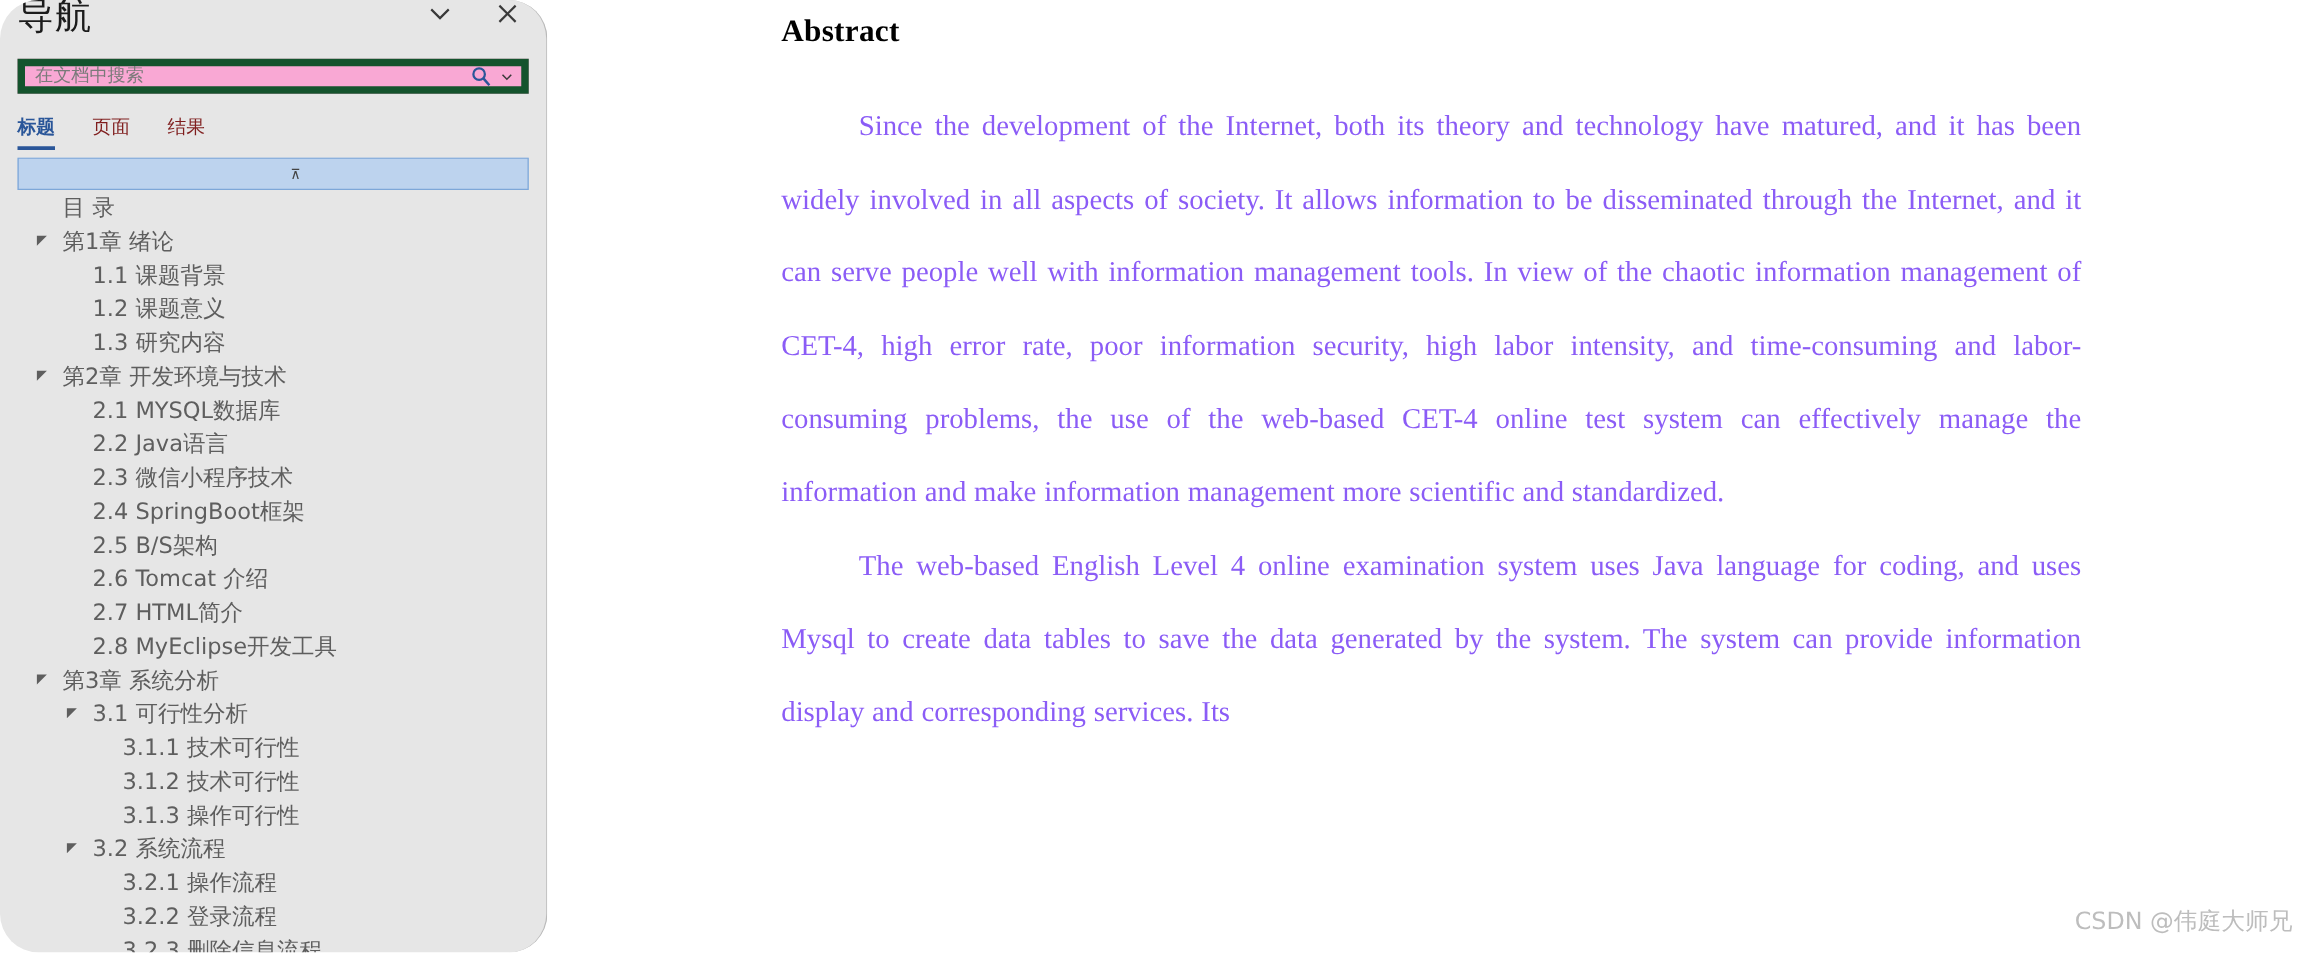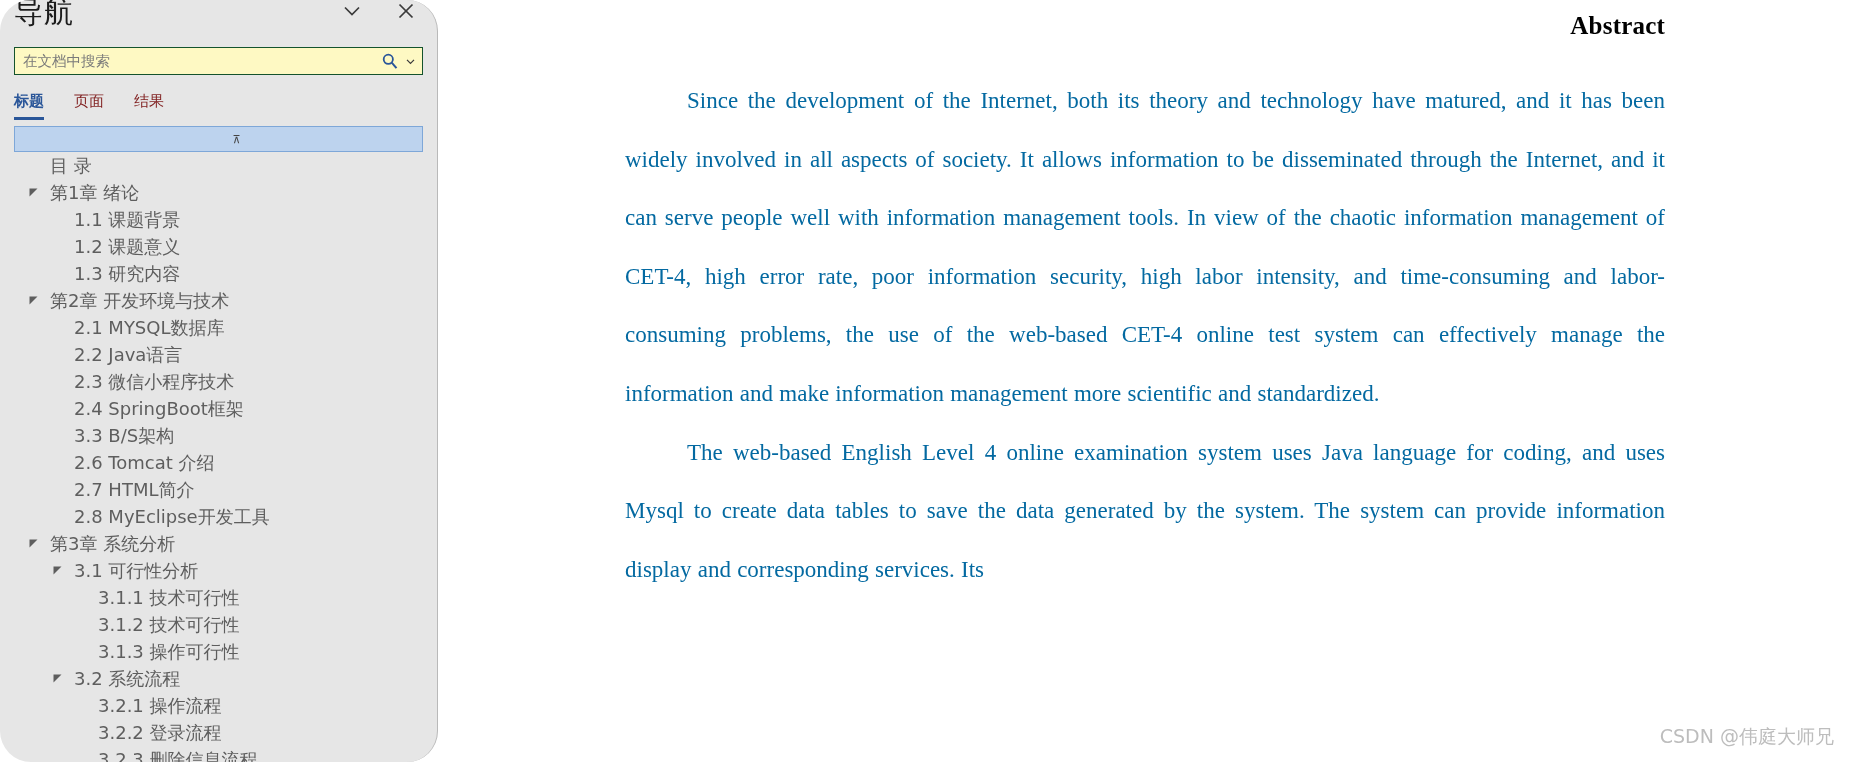--- a/index.html
+++ b/index.html
@@ -67,22 +67,22 @@
   }
   .hdr-btn svg { display: block; }
 
   .nav-search-wrap {
     padding: 0 14px;
     margin-top: 2px;
   }
   .nav-search {
     position: relative;
     height: 28px;
-    background: #fef9c3;
-    border: 1px solid #14532d;
+    background: #f9a8d4;
+    border: 6px solid #14532d;
     box-sizing: border-box;
     display: flex;
     align-items: center;
   }
   .nav-search-input {
     border: none;
     outline: none;
     background: transparent;
     font-family: "DejaVu Sans", "Liberation Sans", sans-serif;
     font-size: 14.5px;
@@ -190,33 +190,33 @@
     background: #ffffff;
     overflow: hidden;
   }
   .doc-page {
     position: relative;
     width: 1040px;
     margin: 0 auto;
     padding-top: 4px;
   }
   .doc-heading {
-    text-align: right;
+    text-align: left;
     font-family: "Liberation Serif", "DejaVu Serif", serif;
     font-weight: bold;
     font-size: 25px;
     color: #000;
     margin: 0;
     padding-top: 8px;
     letter-spacing: 0.2px;
   }
   .doc-para {
     font-family: "Liberation Serif", "DejaVu Serif", serif;
     font-size: 23px;
-    color: #0369a1;
+    color: #8b5cf6;
     text-align: justify;
     text-align-last: left;
     line-height: 58.6px;
     margin: 0;
     text-indent: 62px;
     word-spacing: 0.5px;
   }
   .doc-para.first { margin-top: 32px; }
 
   .watermark {
@@ -315,21 +315,21 @@
         <div class="toc-item lvl2">
           <span class="lbl">2.2 Java语言</span>
         </div>
         <div class="toc-item lvl2">
           <span class="lbl">2.3 微信小程序技术</span>
         </div>
         <div class="toc-item lvl2">
           <span class="lbl">2.4 SpringBoot框架</span>
         </div>
         <div class="toc-item lvl2">
-          <span class="lbl">3.3 B/S架构</span>
+          <span class="lbl">2.5 B/S架构</span>
         </div>
         <div class="toc-item lvl2">
           <span class="lbl">2.6 Tomcat 介绍</span>
         </div>
         <div class="toc-item lvl2">
           <span class="lbl">2.7 HTML简介</span>
         </div>
         <div class="toc-item lvl2">
           <span class="lbl">2.8 MyEclipse开发工具</span>
         </div>

